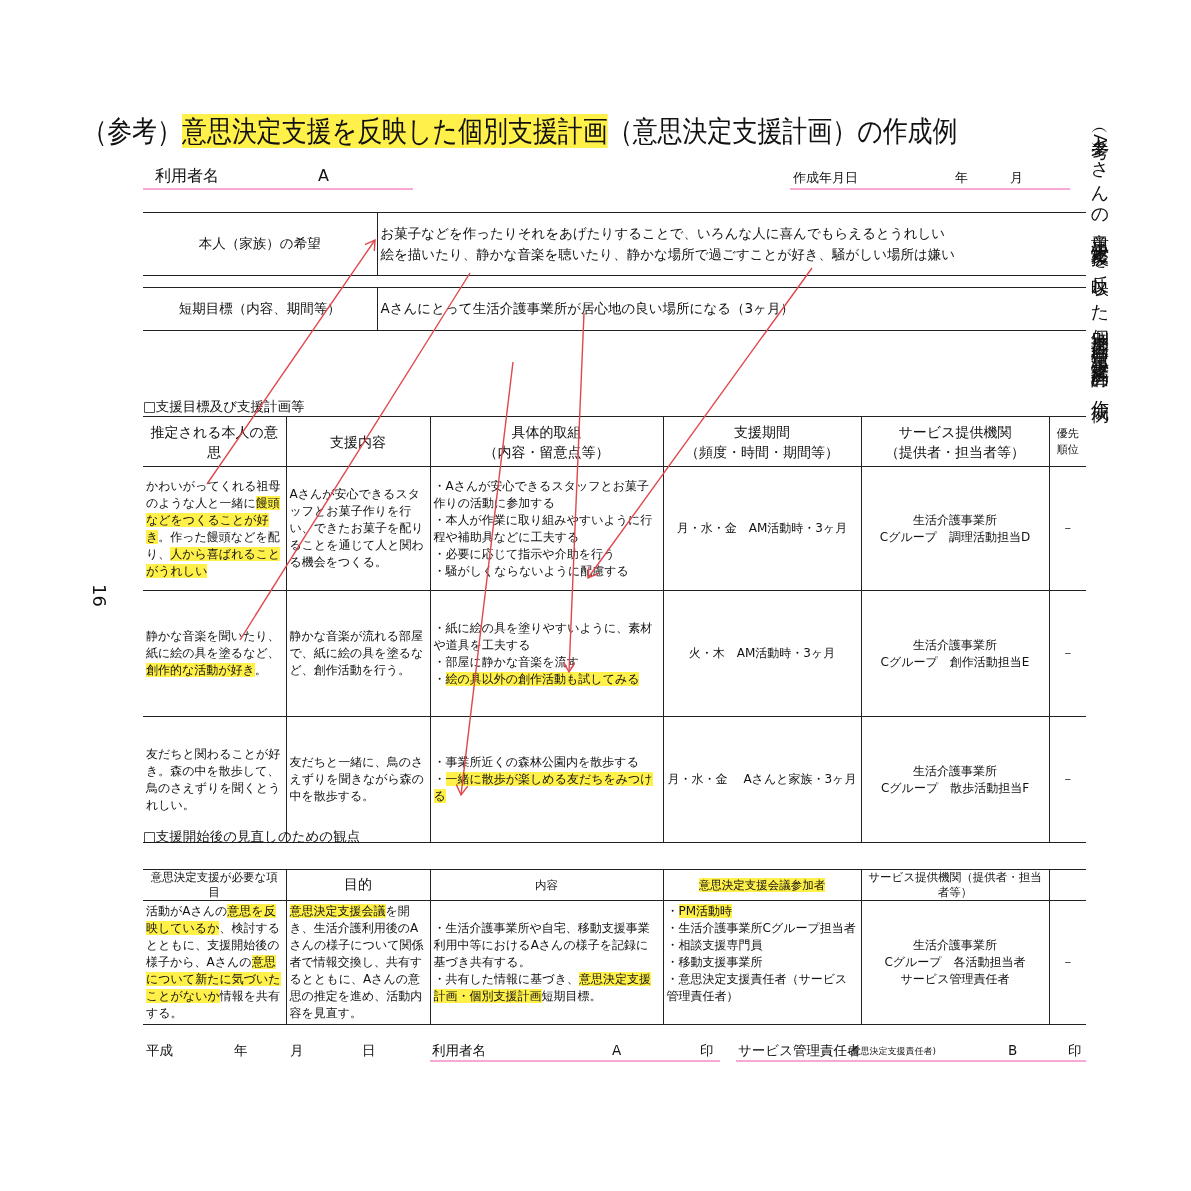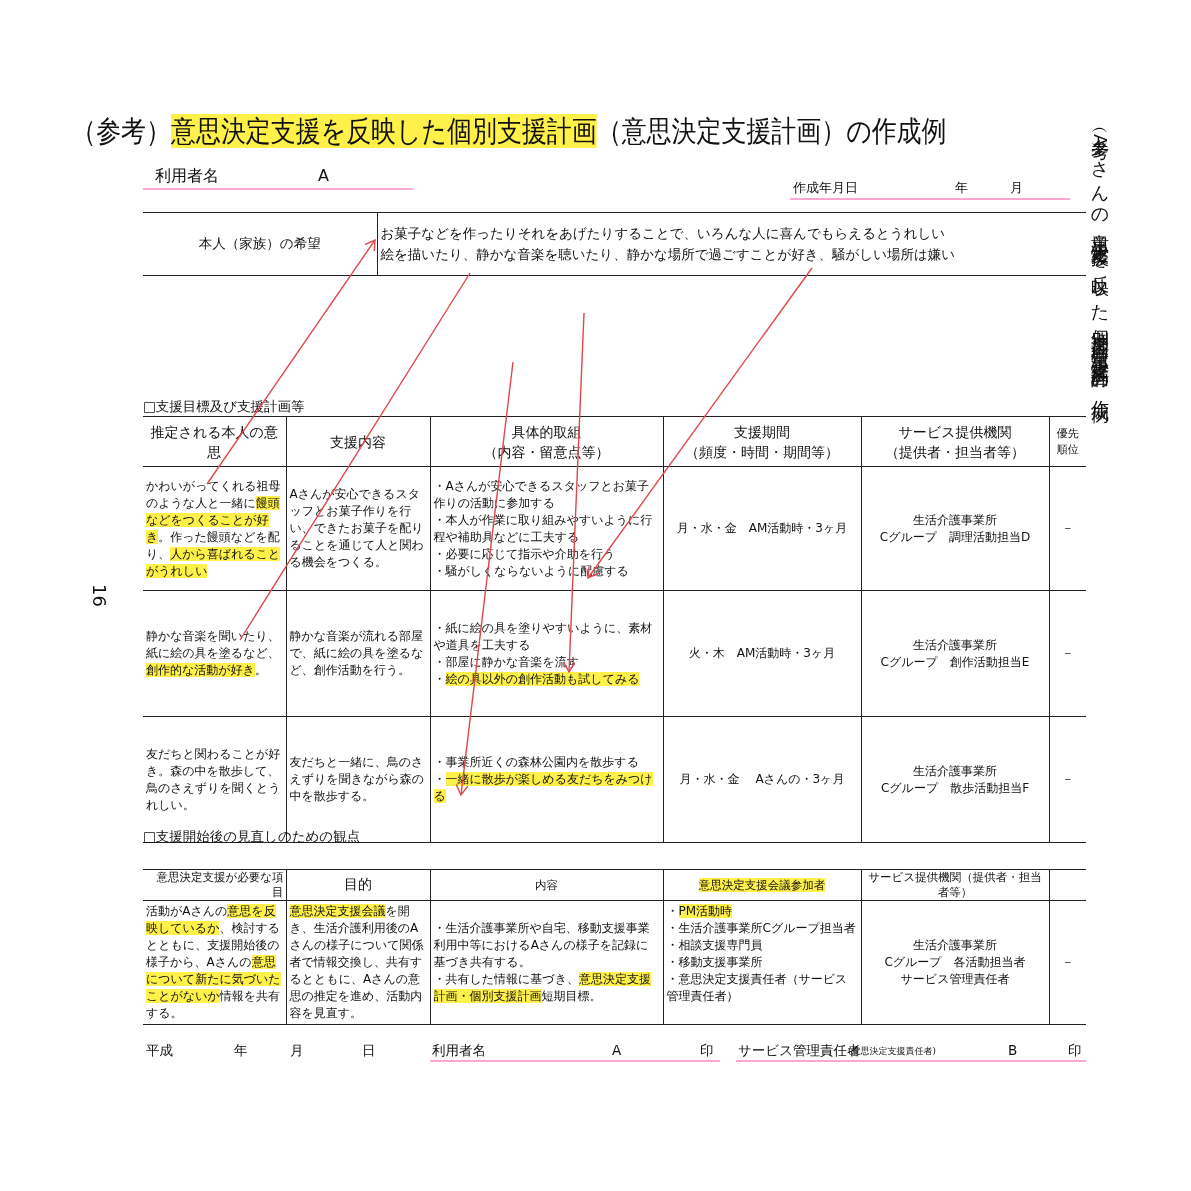--- a/index.html
+++ b/index.html
@@ -1,20 +1,20 @@
 <!DOCTYPE html>
 <html><head>
 <meta charset="utf-8">
 <style>
   html, body { margin:0; padding:0; background:#ffffff; }
   body { width:1191px; height:1191px; position:relative; overflow:hidden;
          font-family:"DejaVu Sans", "Liberation Sans", sans-serif; color:#111; }
   .abs { position:absolute; }
   .hl { background:#fff04a; }
-  .title { left:0; width:1018px; top:112px; text-align:center; font-size:29px; letter-spacing:0px; white-space:nowrap; }
+  .title { left:11px; width:1018px; top:112px; text-align:center; font-size:29px; letter-spacing:0px; white-space:nowrap; }
   .title .wrap { display:inline-block; transform:scaleX(0.86); transform-origin:center; }
   .hdr-line { border-bottom:2px solid #f9a8d4; }
   .small { font-size:13px; }
   table { border-collapse:collapse; position:absolute; table-layout:fixed; }
   td, th { border:1px solid #222; padding:2px 3px; vertical-align:middle; font-weight:normal; }
   .t1 td { font-size:13.5px; }
   .t1 .lab { text-align:center; }
   .plan th { font-size:14px; text-align:center; line-height:20px; }
   .plan td { font-size:12px; line-height:17px; }
   .plan td.c { text-align:center; }
@@ -34,21 +34,21 @@
 <div class="abs title">
   <span class="wrap">
     <span>（参考）</span><span class="hl">意思決定支援を反映した個別支援計画</span><span>（意思決定支援計画）の作成例</span>
   </span>
 </div>
 
 <div class="abs hdr-line" style="left:143px;top:166px;width:270px;height:22px;">
   <span class="abs" style="left:12px;top:0;font-size:16px;">利用者名</span>
   <span class="abs" style="left:175px;top:0;font-size:16px;">A</span>
 </div>
-<div class="abs hdr-line" style="left:790px;top:176px;width:280px;height:22px;">
+<div class="abs hdr-line" style="left:790px;top:166px;width:280px;height:22px;">
   <span class="abs small" style="left:3px;top:3px;">作成年月日</span>
   <span class="abs small" style="left:165px;top:3px;">年</span>
   <span class="abs small" style="left:220px;top:3px;">月</span>
 </div>
 
 <table class="t1" style="left:143px;top:212px;width:943px;">
   <colgroup>
       <col style="width:234px">
       <col>
     </colgroup>
@@ -62,20 +62,24 @@
   </tr>
 </tbody>
   </table>
 
 <table class="t1" style="left:143px;top:287px;width:943px;">
   <colgroup>
       <col style="width:234px">
       <col>
     </colgroup>
   <tbody>
+  <tr style="height:43px;">
+    <td class="lab" style="border-left:none;">短期目標（内容、期間等）</td>
+    <td style="border-right:none;">Aさんにとって生活介護事業所が居心地の良い場所になる（3ヶ月）</td>
+  </tr>
 </tbody>
   </table>
 
 <div class="abs sec" style="left:143px;top:398px;">□支援目標及び支援計画等</div>
 <table class="plan" style="left:143px;top:416px;width:943px;">
   <colgroup>
     <col style="width:143px">
       <col style="width:144px">
       <col style="width:233px">
       <col style="width:198px">
@@ -137,21 +141,21 @@
     <td class="c" style="border-right:none;">－</td>
   </tr>
 
   <tr style="height:126px;">
     <td style="border-left:none;">友だちと関わることが好き。森の中を散歩して、鳥のさえずりを聞くとうれしい。</td>
     <td>友だちと一緒に、鳥のさえずりを聞きながら森の中を散歩する。</td>
     <td>
       <div>・事業所近くの森林公園内を散歩する</div>
       <div><span>・</span><span class="hl">一緒に散歩が楽しめる友だちをみつける</span></div>
     </td>
-    <td class="c">月・水・金　 Aさんの・3ヶ月</td>
+    <td class="c">月・水・金　 Aさんと家族・3ヶ月</td>
     <td class="c">
           <div>生活介護事業所</div>
           <div>Cグループ　散歩活動担当F</div>
         </td>
     <td class="c" style="border-right:none;">－</td>
   </tr>
 </tbody>
   </table>
 
 <div class="abs sec" style="left:143px;top:828px;">□支援開始後の見直しのための観点</div>
@@ -159,21 +163,21 @@
   <colgroup>
     <col style="width:143px">
       <col style="width:144px">
       <col style="width:233px">
       <col style="width:198px">
       <col style="width:188px">
       <col style="width:37px">
   </colgroup>
   <tbody>
       <tr>
-    <th style="border-left:none;text-align:right;">意思決定支援が必要な項目</th>
+    <th style="border-left:none;">意思決定支援が必要な項目</th>
     <th class="big">目的</th>
     <th>内容</th>
     <th><span class="hl">意思決定支援会議参加者</span></th>
     <th>サービス提供機関（提供者・担当者等）</th>
     <th style="border-right:none;"></th>
   </tr>
   <tr style="height:122px;">
     <td style="border-left:none;"><span>活動がAさんの</span><span class="hl">意思を反映しているか</span><span>、検討するとともに、支援開始後の様子から、Aさんの</span><span class="hl">意思について新たに気づいたことがないか</span><span>情報を共有する。</span></td>
     <td><span class="hl">意思決定支援会議</span><span>を開き、生活介護利用後のAさんの様子について関係者で情報交換し、共有するとともに、Aさんの意思の推定を進め、活動内容を見直す。</span></td>
     <td>

